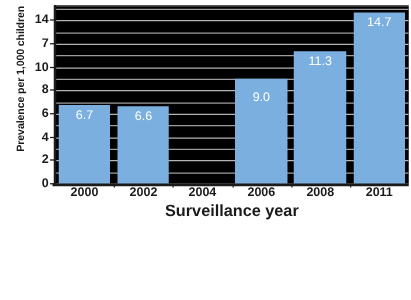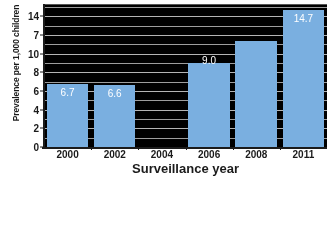--- a/index.html
+++ b/index.html
@@ -229,24 +229,25 @@
         <div class="bar-group" style="left: 0%; width: 16.6667%;">
           <div class="bar-rect" style="height: 62.59px; background: rgb(122, 175, 224);"></div>
           <div class="bar-value" style="bottom: 48.59px; color: rgb(255, 255, 255);">6.7</div>
         </div>
         <div class="bar-group" style="left: 16.6667%; width: 16.6667%;">
           <div class="bar-rect" style="height: 61.66px; background: rgb(122, 175, 224);"></div>
           <div class="bar-value" style="bottom: 47.66px; color: rgb(255, 255, 255);">6.6</div>
         </div>
         <div class="bar-group" style="left: 50%; width: 16.6667%;">
           <div class="bar-rect" style="height: 84.08px; background: rgb(122, 175, 224);"></div>
-          <div class="bar-value" style="bottom: 81px; color: rgb(255, 255, 255); margin-top: 40px;">9.0</div>
+          <div class="bar-value" style="bottom: 63px; color: rgb(255, 255, 255); margin-top: 40px;">9.0</div>
         </div>
         <div class="bar-group" style="left: 66.6667%; width: 16.6667%;">
           <div class="bar-rect" style="height: 105.57px; background: rgb(122, 175, 224);"></div>
+          <div class="bar-value" style="bottom: 91.57px; color: rgb(255, 255, 255);">11.3</div>
         </div>
         <div class="bar-group" style="left: 83.3333%; width: 16.6667%;">
           <div class="bar-rect" style="height: 137.33px; background: rgb(122, 175, 224);"></div>
           <div class="bar-value" style="bottom: 123.33px; color: rgb(255, 255, 255);">14.7</div>
         </div>
       </div>
   </div>
 
   <div id="y-axis-line"></div>
   <div id="x-axis-line"></div>

